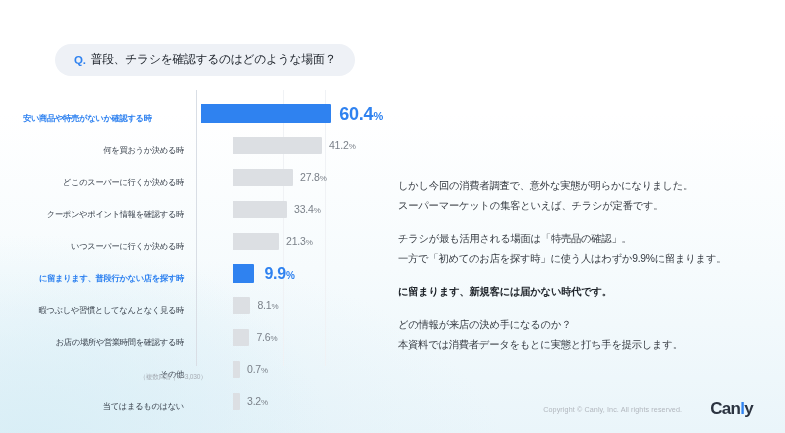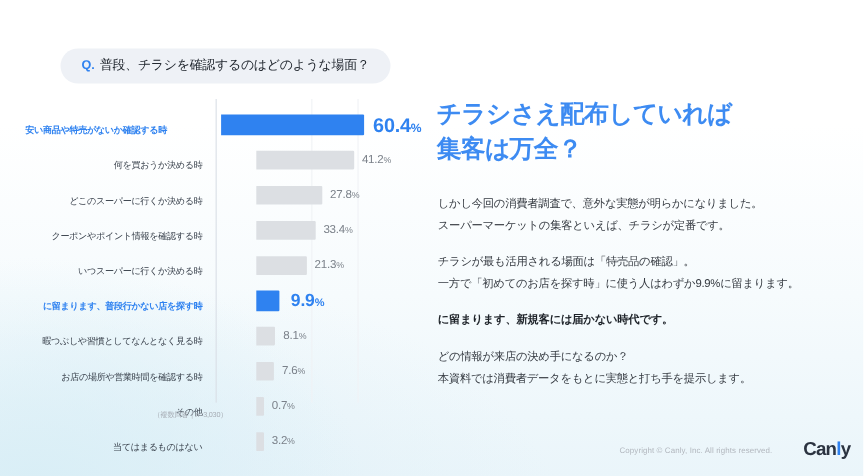--- a/index.html
+++ b/index.html
@@ -157,21 +157,21 @@
   #body-copy .para { margin-bottom: 13px; }
   #body-copy .para:last-child { margin-bottom: 0; }
   #body-copy .bold { font-weight: bold; color: #1d2228; }
   .cline { display: block; white-space: nowrap; }
 
   
   #footer {
     position: absolute; left: 0; bottom: 14px; width: 785px;
     display: flex; align-items: center; justify-content: flex-end;
     gap: 28px;
-    padding-right: 12px;
+    padding-right: 32px;
   }
   #copyright {
     font-size: 7.2px;
     color: #b2b7be;
     letter-spacing: 0.1px;
   }
   #logo {
     font-size: 17px;
     font-weight: bold;
     color: #2b3340;
@@ -271,22 +271,20 @@
             </div>
           </div>
         </div>
       <div id="chart-note">（複数回答｜n=3,030）</div>
     </div>
 
   </div>
 
   <div id="right-panel">
 
-    <h1 id="headline">チラシさえ配布していれば
-集客は万全？</h1>
 
     <div id="body-copy">
       <div class="para">
         <span class="cline">しかし今回の消費者調査で、意外な実態が明らかになりました。</span>
         <span class="cline">スーパーマーケットの集客といえば、チラシが定番です。</span>
       </div>
       <div class="para">
         <span class="cline">チラシが最も活用される場面は「特売品の確認」。</span>
         <span class="cline">一方で「初めてのお店を探す時」に使う人はわずか9.9%に留まります。</span>
       </div>

